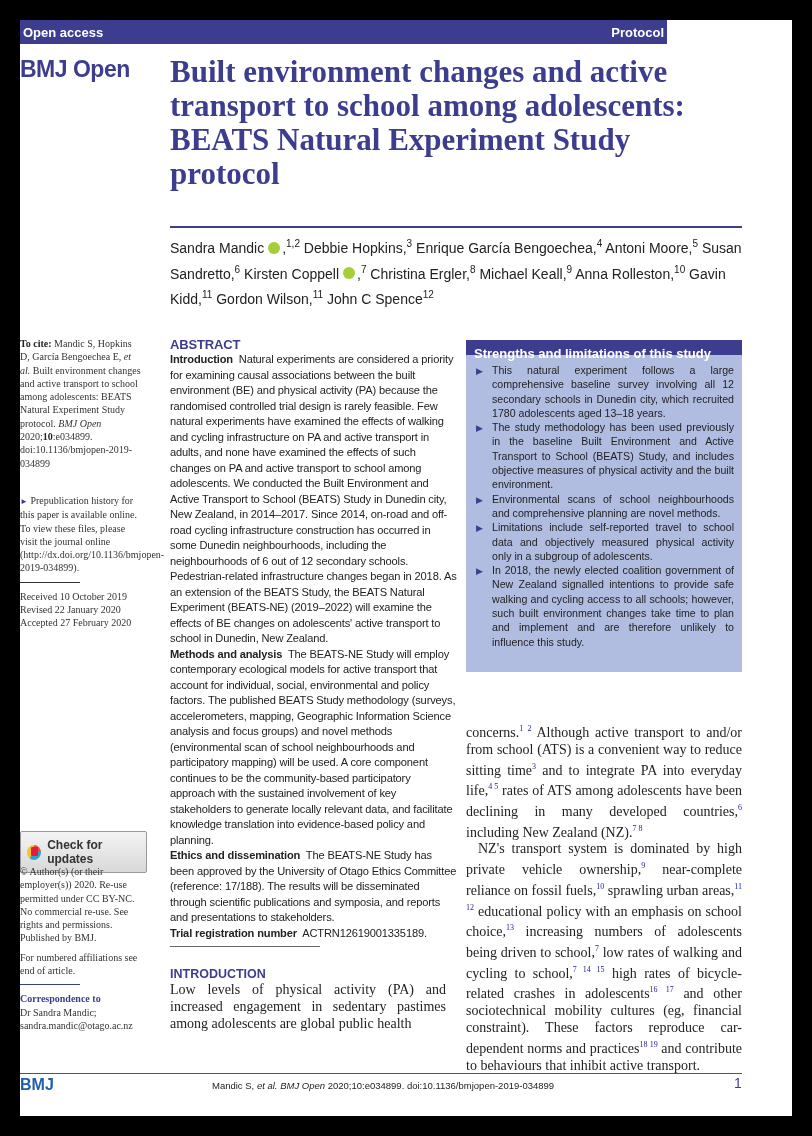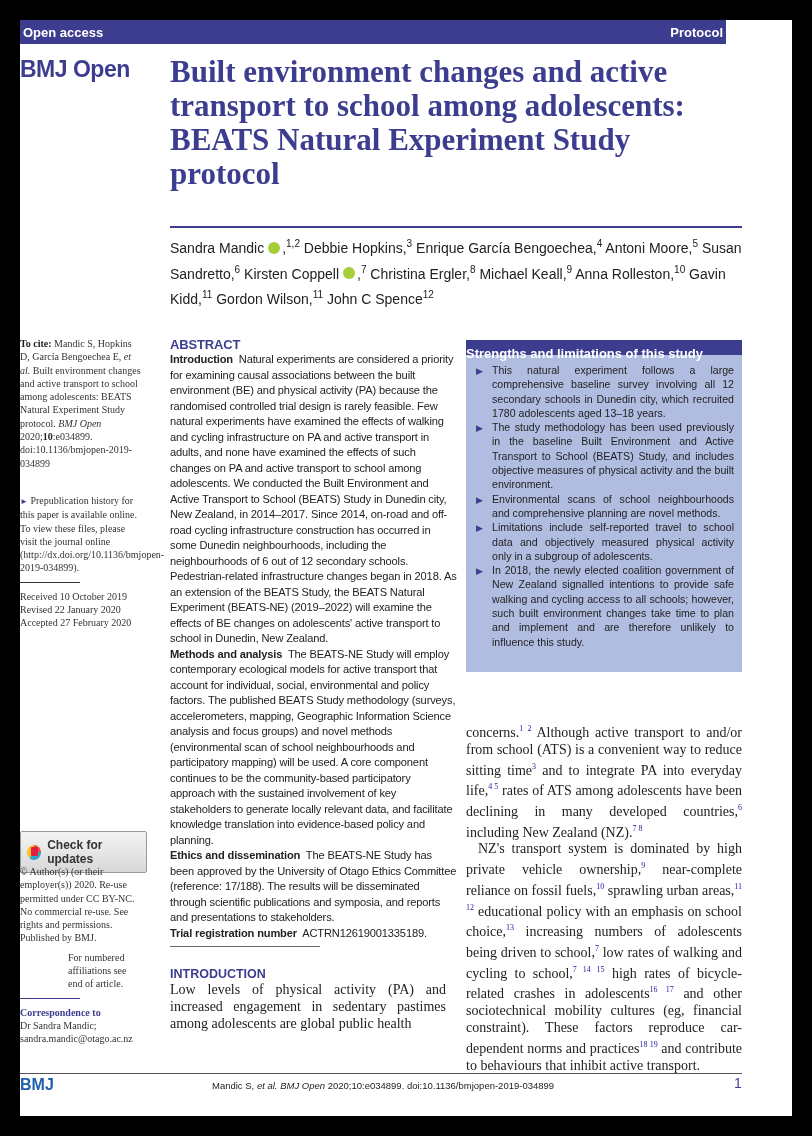--- a/index.html
+++ b/index.html
@@ -1,18 +1,18 @@
 <!DOCTYPE html>
 <html><head>
 <meta charset="utf-8">
 <style>
   html, body { margin: 0; padding: 0; }
   body { width: 812px; height: 1136px; background: #000; position: relative; overflow: hidden; }
   .page { position: absolute; left: 20px; top: 20px; width: 772px; height: 1096px; background: #fff; }
-  .topbar { position: absolute; left: 20px; top: 20px; width: 706px; height: 24px; background: #3d3d8f; color: #fff;
+  .topbar { position: absolute; left: 20px; top: 20px; width: 647px; height: 24px; background: #3d3d8f; color: #fff;
     display: flex; justify-content: space-between; align-items: center; padding: 0 3px; box-sizing: border-box;
     font-family: "Liberation Sans", sans-serif; font-size: 13px; font-weight: bold; }
   .brand { position: absolute; left: 20px; top: 56px; font-family: "Liberation Sans", sans-serif; font-weight: bold;
     font-size: 23px; color: #3d3d8f; letter-spacing: -0.5px; }
   .title { position: absolute; left: 170px; top: 55px; width: 560px; font-family: "Liberation Serif", serif;
     font-size: 31px; line-height: 34px; color: #3d3d8f; font-weight: bold; }
   .title-rule { position: absolute; left: 170px; top: 226px; width: 572px; height: 2px; background: #3d3d8f; }
   .authors { position: absolute; left: 170px; top: 233px; width: 580px; font-family: "Liberation Sans", sans-serif;
     font-size: 14px; line-height: 21px; color: #222; }
   .authors sup { font-size: 10px; }
@@ -33,21 +33,21 @@
     font-size: 11.1px; line-height: 15.5px; color: #222; letter-spacing: -0.15px; }
   .abstract h3 { margin: 0; font-size: 13px; line-height: 15px; color: #3d3d8f; }
   .abstract p { margin: 0; }
   .abs-rule { width: 150px; height: 1px; background: #666; margin-top: 5px; }
   .intro-head { position: absolute; left: 170px; top: 967px; font-family: "Liberation Sans", sans-serif; font-weight: bold;
     font-size: 12.5px; color: #3d3d8f; }
   .body-left { position: absolute; left: 170px; top: 981px; width: 276px; font-family: "Liberation Serif", serif;
     font-size: 14px; line-height: 17px; color: #222; text-align: justify; }
   .box { position: absolute; left: 466px; top: 340px; width: 276px; height: 332px; background: #b0bde0; }
   .box-head { background: #3d3d8f; color: #fff; font-family: "Liberation Sans", sans-serif; font-weight: bold;
-    font-size: 13px; height: 15px; line-height: 27px; }
+    font-size: 13px; height: 15px; line-height: 27px; padding-left: 8px; }
   .box ul { list-style: none; margin: 8px 0 0 0; padding: 0 8px 0 8px; font-family: "Liberation Sans", sans-serif;
     font-size: 10.6px; line-height: 14.3px; color: #222; }
   .box li { position: relative; padding-left: 18px; text-align: justify; margin-bottom: 0px; }
   .box li .tri { position: absolute; left: 2px; top: 1px; color: #3d3d8f; font-size: 9px; }
   .body-right { position: absolute; left: 466px; top: 720px; width: 276px; font-family: "Liberation Serif", serif;
     font-size: 14px; line-height: 17px; color: #222; text-align: justify; }
   .body-right p { margin: 0; }
   .body-right p + p { text-indent: 12px; }
   .body-right sup { font-size: 8px; color: #1a1aa0; }
   .footer-rule { position: absolute; left: 20px; top: 1073px; width: 722px; height: 1px; background: #555; }
@@ -87,21 +87,21 @@
   <div>Accepted 27 February 2020</div>
 </div>
 
 <div class="updates-btn">
   <span class="updates-icon"></span>
   <span>Check for updates</span>
 </div>
 
 <div class="sidebar" style="top:865px;">
   <div>© Author(s) (or their employer(s)) 2020. Re-use permitted under CC BY-NC. No commercial re-use. See rights and permissions. Published by BMJ.</div>
-  <div style="margin-top:6px;padding-left:48px;">For numbered affiliations see end of article.</div>
+  <div style="margin-top:6px;">For numbered affiliations see end of article.</div>
   <div class="side-rule blue"></div>
   <div style="color:#3d3d8f;font-weight:bold;">Correspondence to</div>
   <div>Dr Sandra Mandic;</div>
   <div>sandra.mandic@otago.ac.nz</div>
 </div>
 
 <div class="abstract">
   <h3>ABSTRACT</h3>
   <p><b>Introduction</b>&nbsp; <span>Natural experiments are considered a priority for examining causal associations between the built environment (BE) and physical activity (PA) because the randomised controlled trial design is rarely feasible. Few natural experiments have examined the effects of walking and cycling infrastructure on PA and active transport in adults, and none have examined the effects of such changes on PA and active transport to school among adolescents. We conducted the Built Environment and Active Transport to School (BEATS) Study in Dunedin city, New Zealand, in 2014–2017. Since 2014, on-road and off-road cycling infrastructure construction has occurred in some Dunedin neighbourhoods, including the neighbourhoods of 6 out of 12 secondary schools. Pedestrian-related infrastructure changes began in 2018. As an extension of the BEATS Study, the BEATS Natural Experiment (BEATS-NE) (2019–2022) will examine the effects of BE changes on adolescents' active transport to school in Dunedin, New Zealand.</span></p>
   <p><b>Methods and analysis</b>&nbsp; <span>The BEATS-NE Study will employ contemporary ecological models for active transport that account for individual, social, environmental and policy factors. The published BEATS Study methodology (surveys, accelerometers, mapping, Geographic Information Science analysis and focus groups) and novel methods (environmental scan of school neighbourhoods and participatory mapping) will be used. A core component continues to be the community-based participatory approach with the sustained involvement of key stakeholders to generate locally relevant data, and facilitate knowledge translation into evidence-based policy and planning.</span></p>

